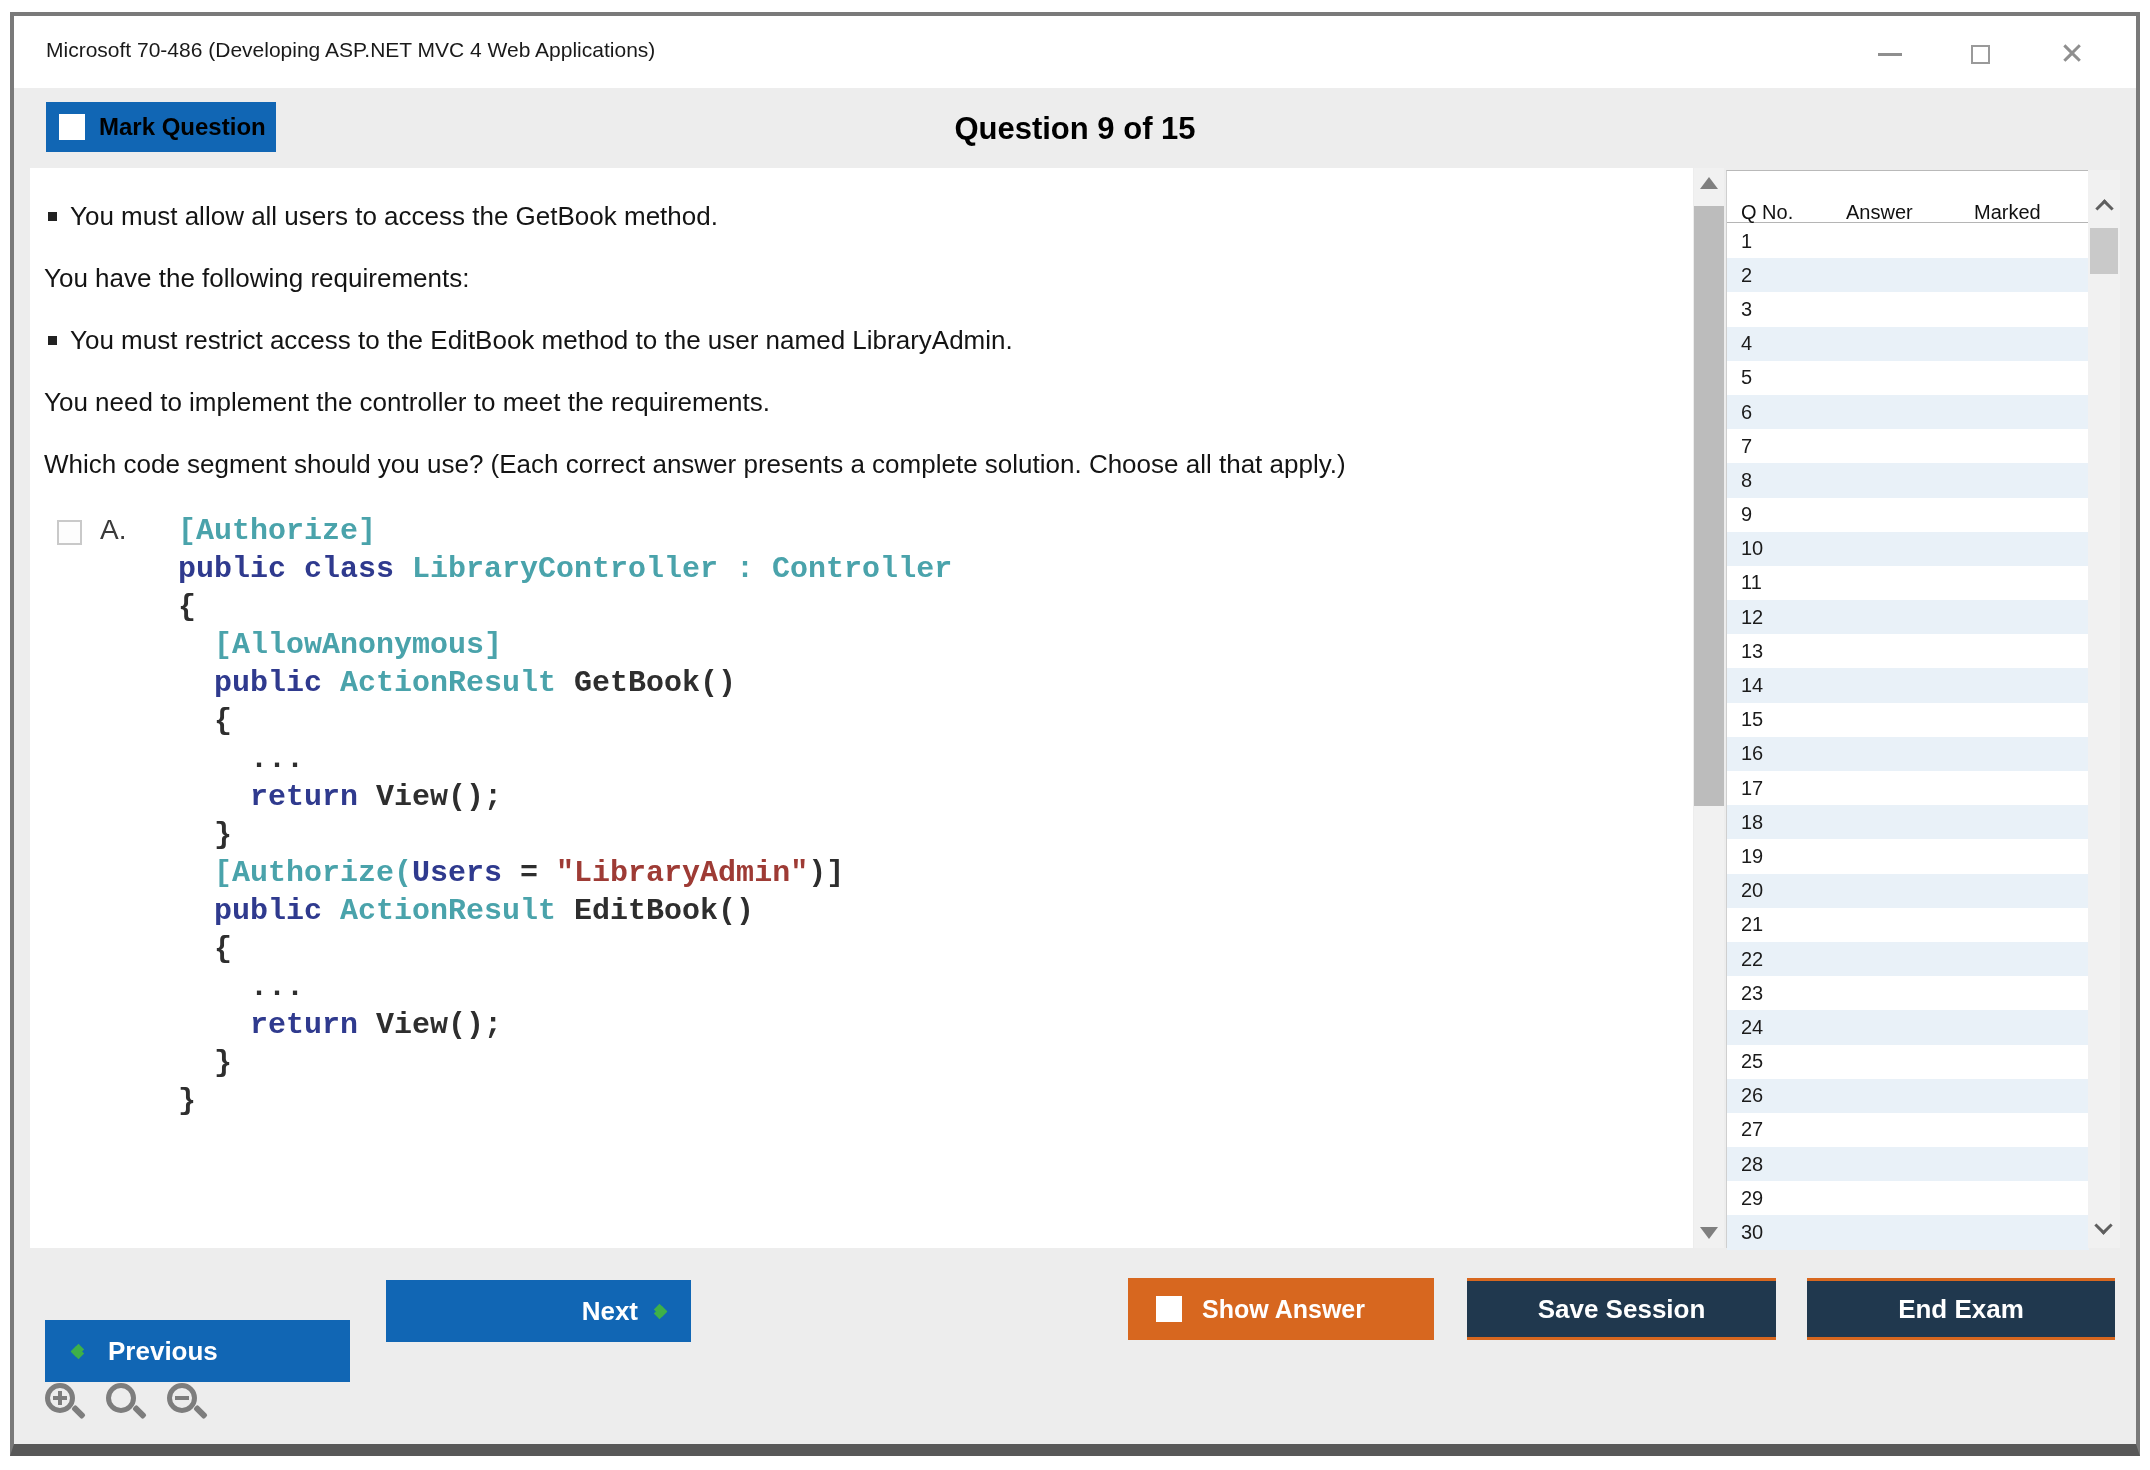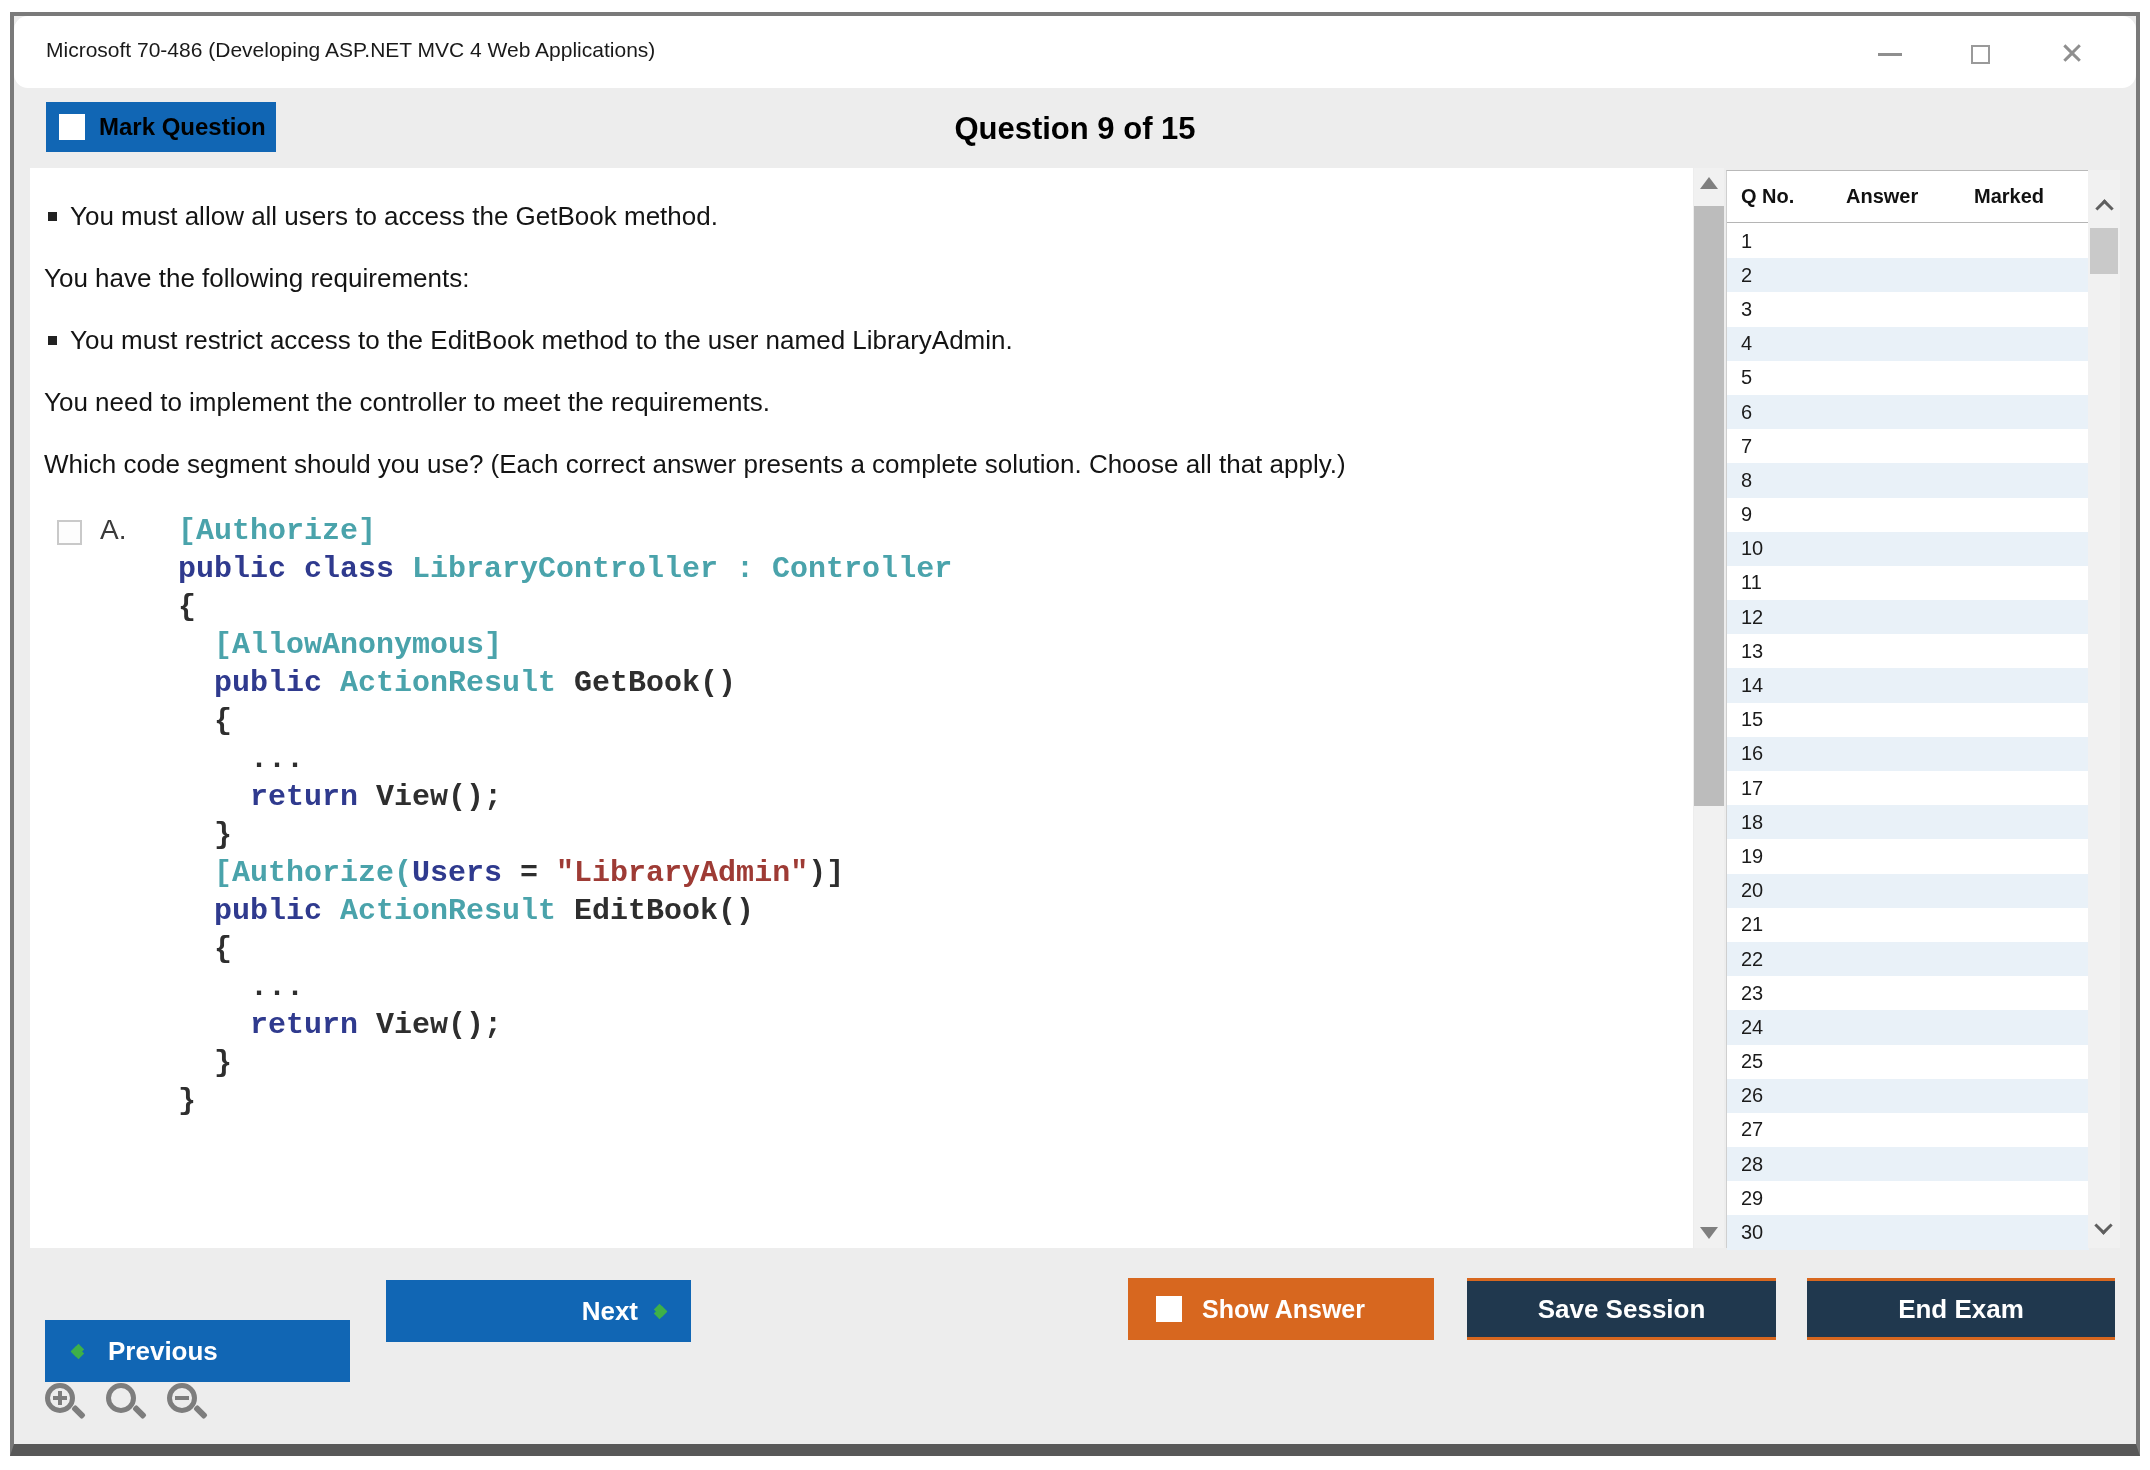--- a/index.html
+++ b/index.html
@@ -2,21 +2,21 @@
 <html><head>
 <meta charset="utf-8">
 <style>
   html,body{margin:0;padding:0;background:#ffffff;width:2150px;height:1470px;
     font-family:"Liberation Sans",sans-serif;-webkit-font-smoothing:antialiased;}
   *{box-sizing:border-box;}
   .window{position:absolute;left:10px;top:12px;width:2130px;height:1444px;
     border:4px solid #7a7a7a;border-bottom:12px solid #585858;background:#ededed;}
 
   
-  .titlebar{position:absolute;left:0;top:0;width:2122px;height:72px;background:#ffffff;border-radius:14px;}
+  .titlebar{position:absolute;left:0;top:0;width:2122px;height:72px;background:#ffffff;}
   .win-title{position:absolute;left:32px;top:22px;font-size:21px;color:#1a1a1a;}
   .wc{position:absolute;top:18px;width:40px;height:40px;display:flex;align-items:center;justify-content:center;cursor:pointer;}
   .wc-min{left:1856px;} .wc-max{left:1946px;} .wc-close{left:2038px;}
   .minbar{width:24px;height:3px;background:#8f8f8f;}
   .maxbox{width:19px;height:19px;border:2px solid #9a9a9a;background:transparent;}
   .closex{font-size:30px;color:#8f8f8f;line-height:1;font-weight:400;}
 
   
   .btn{border:none;display:flex;align-items:center;cursor:pointer;font-family:"Liberation Sans",sans-serif;}
   .mark-q{left:32px;top:86px;width:230px;height:50px;background:#1166b4;position:absolute;
@@ -42,21 +42,21 @@
   .vscroll-main{position:absolute;left:1680px;top:152px;width:30px;height:1080px;background:#f1f1f1;}
   .tri{width:0;height:0;border-left:9px solid transparent;border-right:9px solid transparent;margin:0 auto;}
   .tri-up{border-bottom:12px solid #7f7f7f;margin-top:9px;}
   .tri-down{border-top:12px solid #7f7f7f;position:absolute;bottom:9px;left:6px;}
   .thumb-main{position:absolute;left:0;top:38px;width:30px;height:600px;background:#bcbcbc;}
 
   
   .sidebar{position:absolute;left:1712px;top:154px;width:362px;height:1078px;background:#ffffff;
     border-left:1px solid #cfcfcf;border-top:1px solid #b9b9b9;}
   .s-header{position:relative;height:52px;border-bottom:1px solid #b5b5b5;background:#fff;}
-  .s-header span{position:absolute;top:14px;font-size:20px;color:#111;font-weight:bold;}
+  .s-header span{position:absolute;top:30px;font-size:20px;color:#111;}
   .h-q{left:14px;} .h-a{left:119px;} .h-m{left:247px;}
   .s-rows{position:absolute;left:0;top:53px;width:362px;}
   .s-row{height:34.2px;display:flex;align-items:center;background:#fff;cursor:pointer;}
   .s-row.alt{background:#e9f1f8;}
   .s-q{padding-left:14px;font-size:20px;color:#1b1b1b;width:105px;}
   .s-a{width:128px;font-size:20px;color:#1b1b1b;}
   .s-m{font-size:20px;color:#1b1b1b;}
 
   
   .vscroll-side{position:absolute;left:2074px;top:154px;width:32px;height:1078px;background:#f1f1f1;}

